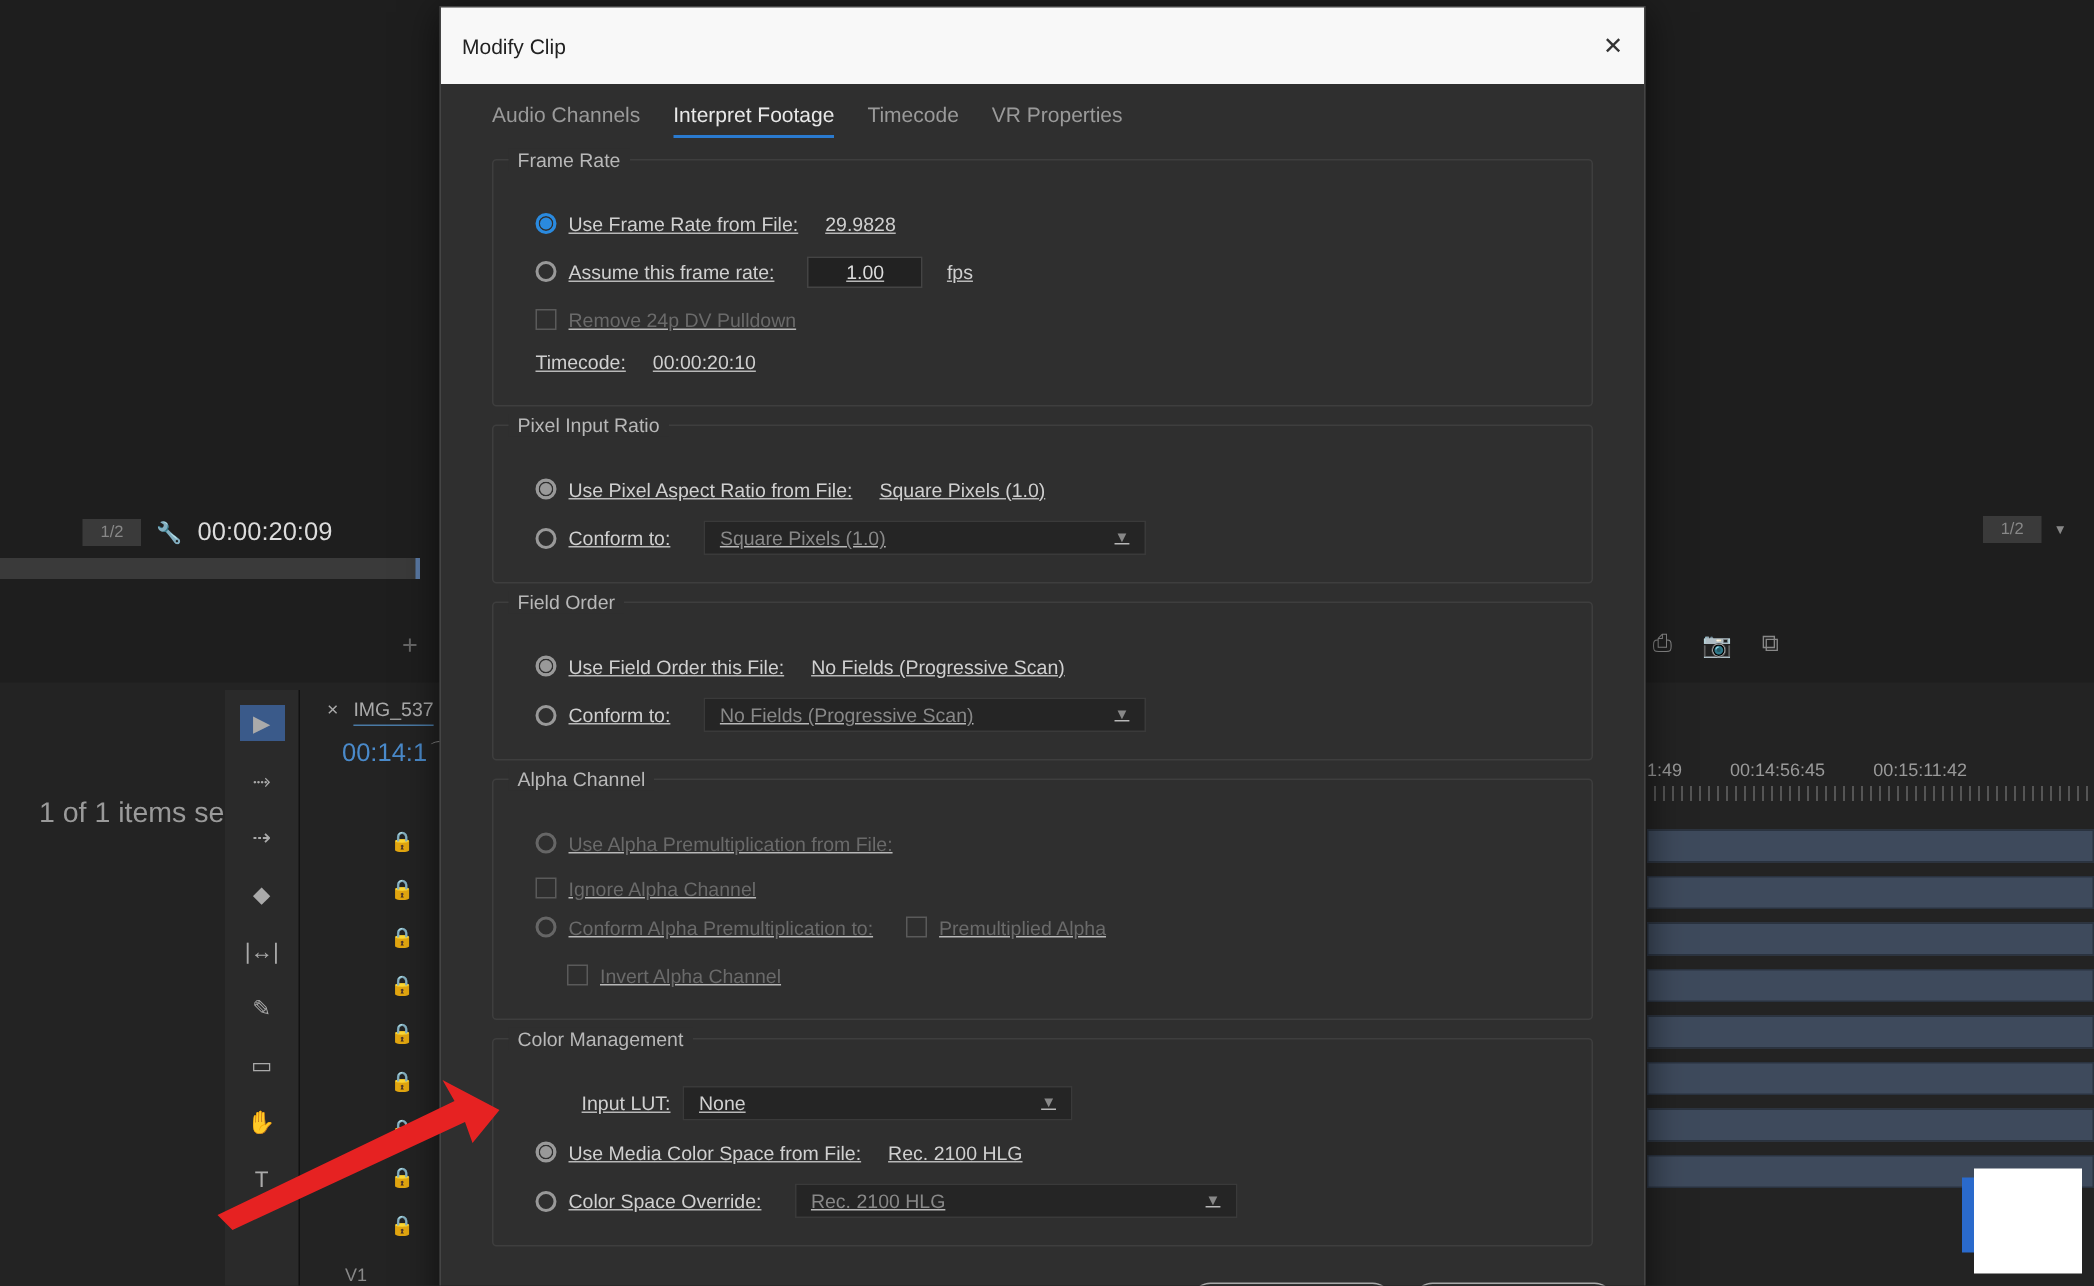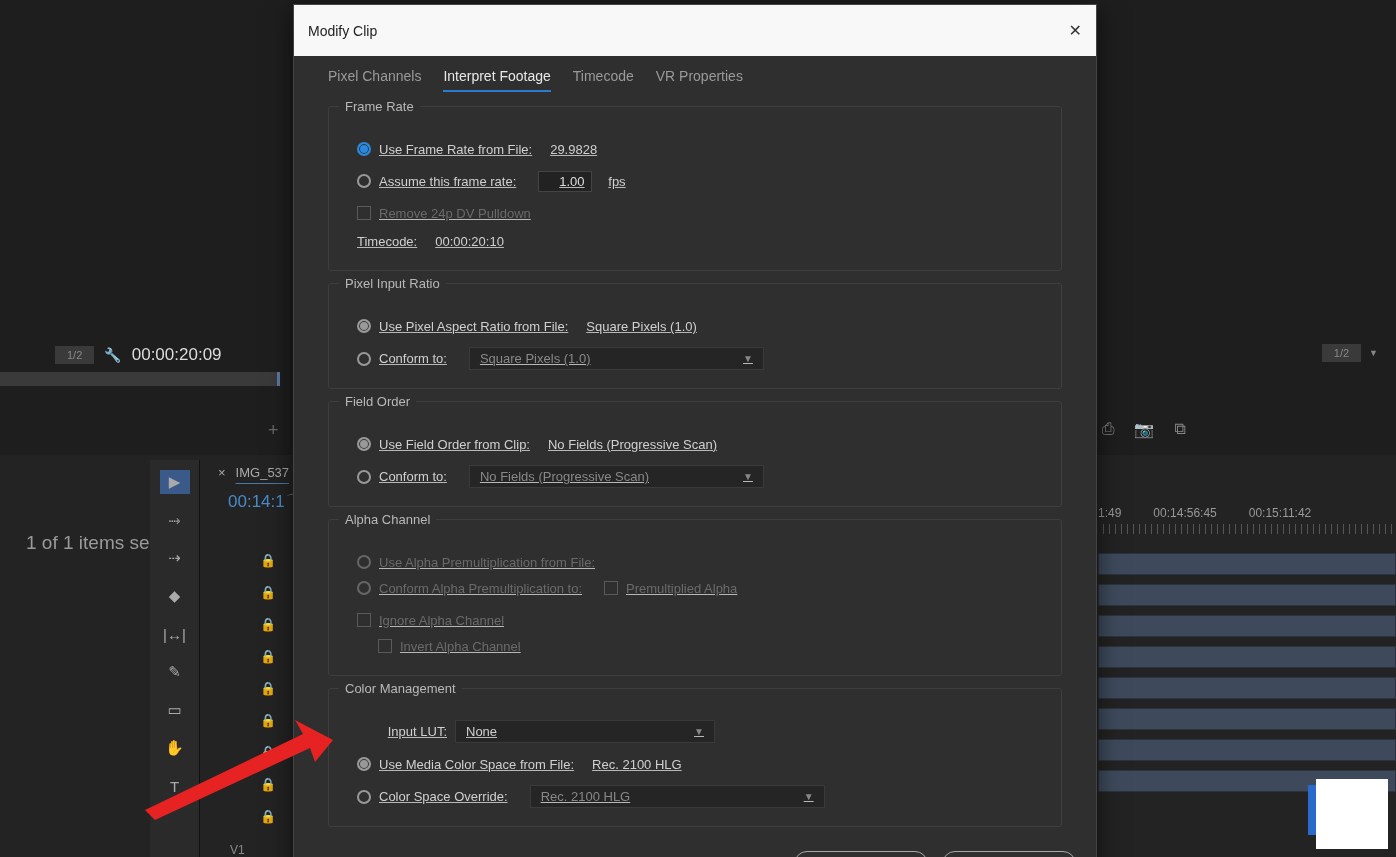--- a/index.html
+++ b/index.html
@@ -65,21 +65,21 @@
 .radio { width: 14px; height: 14px; border-radius: 50%; border: 2px solid #999; display: inline-block; flex-shrink: 0; }
 .radio.checked { background: #2a8adf; border-color: #2a8adf; box-shadow: inset 0 0 0 1px #2f2f2f; }
 .radio.dis { border-color: #666; }
 .chk { width: 14px; height: 14px; border: 1.5px solid #888; display: inline-block; flex-shrink: 0; }
 .chk.dis { border-color: #5a5a5a; }
 
 .lbl { color: #d0d0d0; }
 .lbl.dis { color: #6a6a6a; }
 .val { color: #d0d0d0; margin-left: 10px; }
 
-.numbox { background: #222; border: 1px solid #444; padding: 2px 20px; color: #ddd; font-size: 13px; width: 54px; text-align: center; }
+.numbox { background: #222; border: 1px solid #444; padding: 2px 20px; color: #ddd; font-size: 13px; width: 77px; text-align: center; }
 .ddl { background: #252525; border: 1px solid #3a3a3a; padding: 3px 10px; color: #888; font-size: 13px; display: flex; justify-content: space-between; align-items: center; }
 .ddl .chev { color: #888; font-size: 10px; }
 .ddl.active { color: #d0d0d0; }
 .ddl.w300 { width: 295px; }
 .ddl.w260 { width: 260px; }
 
 .right-align-label { width: 100px; text-align: right; color: #d0d0d0; }
 
 .modal-footer { display: flex; justify-content: flex-end; gap: 14px; padding: 12px 20px 16px; }
 .btn { border: 1.5px solid #a8a8a8; background: transparent; color: #e0e0e0; border-radius: 14px; padding: 4px 0; width: 134px; font-size: 14px; text-align: center; cursor: pointer; }
@@ -162,21 +162,21 @@
 
 <div class="whitebox"></div>
 
 <div class="modal">
   <div class="modal-header">
     <span>Modify Clip</span>
     <span class="close-x">✕</span>
   </div>
   <div class="modal-body">
     <div class="tabs">
-      <div class="tab">Pixel Channels</div>
+      <div class="tab">Audio Channels</div>
       <div class="tab active">Interpret Footage</div>
       <div class="tab">Timecode</div>
       <div class="tab">VR Properties</div>
     </div>
 
     <div class="panel-area">
 
       <div class="panel">
         <span class="legend">Frame Rate</span>
         <div class="row indent">
@@ -216,50 +216,50 @@
             <span>Square Pixels (1.0)</span>
             <span class="chev">▼</span>
           </div>
         </div>
       </div>
 
       <div class="panel">
         <span class="legend">Field Order</span>
         <div class="row indent">
           <span class="radio checked" style="background:#999;border-color:#999;"></span>
-          <span class="lbl">Use Field Order from Clip:</span>
+          <span class="lbl">Use Field Order this File:</span>
           <span class="val">No Fields (Progressive Scan)</span>
         </div>
         <div class="row indent" style="margin-bottom:0;">
           <span class="radio"></span>
           <span class="lbl">Conform to:</span>
           <span style="width:6px"></span>
           <div class="ddl w300">
             <span>No Fields (Progressive Scan)</span>
             <span class="chev">▼</span>
           </div>
         </div>
       </div>
 
       <div class="panel">
         <span class="legend">Alpha Channel</span>
         <div class="row indent nogap">
           <span class="radio dis"></span>
           <span class="lbl dis">Use Alpha Premultiplication from File:</span>
         </div>
-        <div class="row indent">
-          <span class="radio dis"></span>
-          <span class="lbl dis">Conform Alpha Premultiplication to:</span>
-          <span style="width:6px"></span>
-          <span class="chk dis"></span>
-          <span class="lbl dis">Premultiplied Alpha</span>
-        </div>
         <div class="row indent nogap" style="margin-top:8px;">
           <span class="chk dis"></span>
           <span class="lbl dis">Ignore Alpha Channel</span>
+        </div>
+        <div class="row indent">
+          <span class="radio dis"></span>
+          <span class="lbl dis">Conform Alpha Premultiplication to:</span>
+          <span style="width:6px"></span>
+          <span class="chk dis"></span>
+          <span class="lbl dis">Premultiplied Alpha</span>
         </div>
         <div class="row indent" style="margin-bottom:0;padding-left:21px;">
           <span class="chk dis"></span>
           <span class="lbl dis">Invert Alpha Channel</span>
         </div>
       </div>
 
       <div class="panel" style="margin-bottom:0;">
         <span class="legend">Color Management</span>
         <div class="row">

